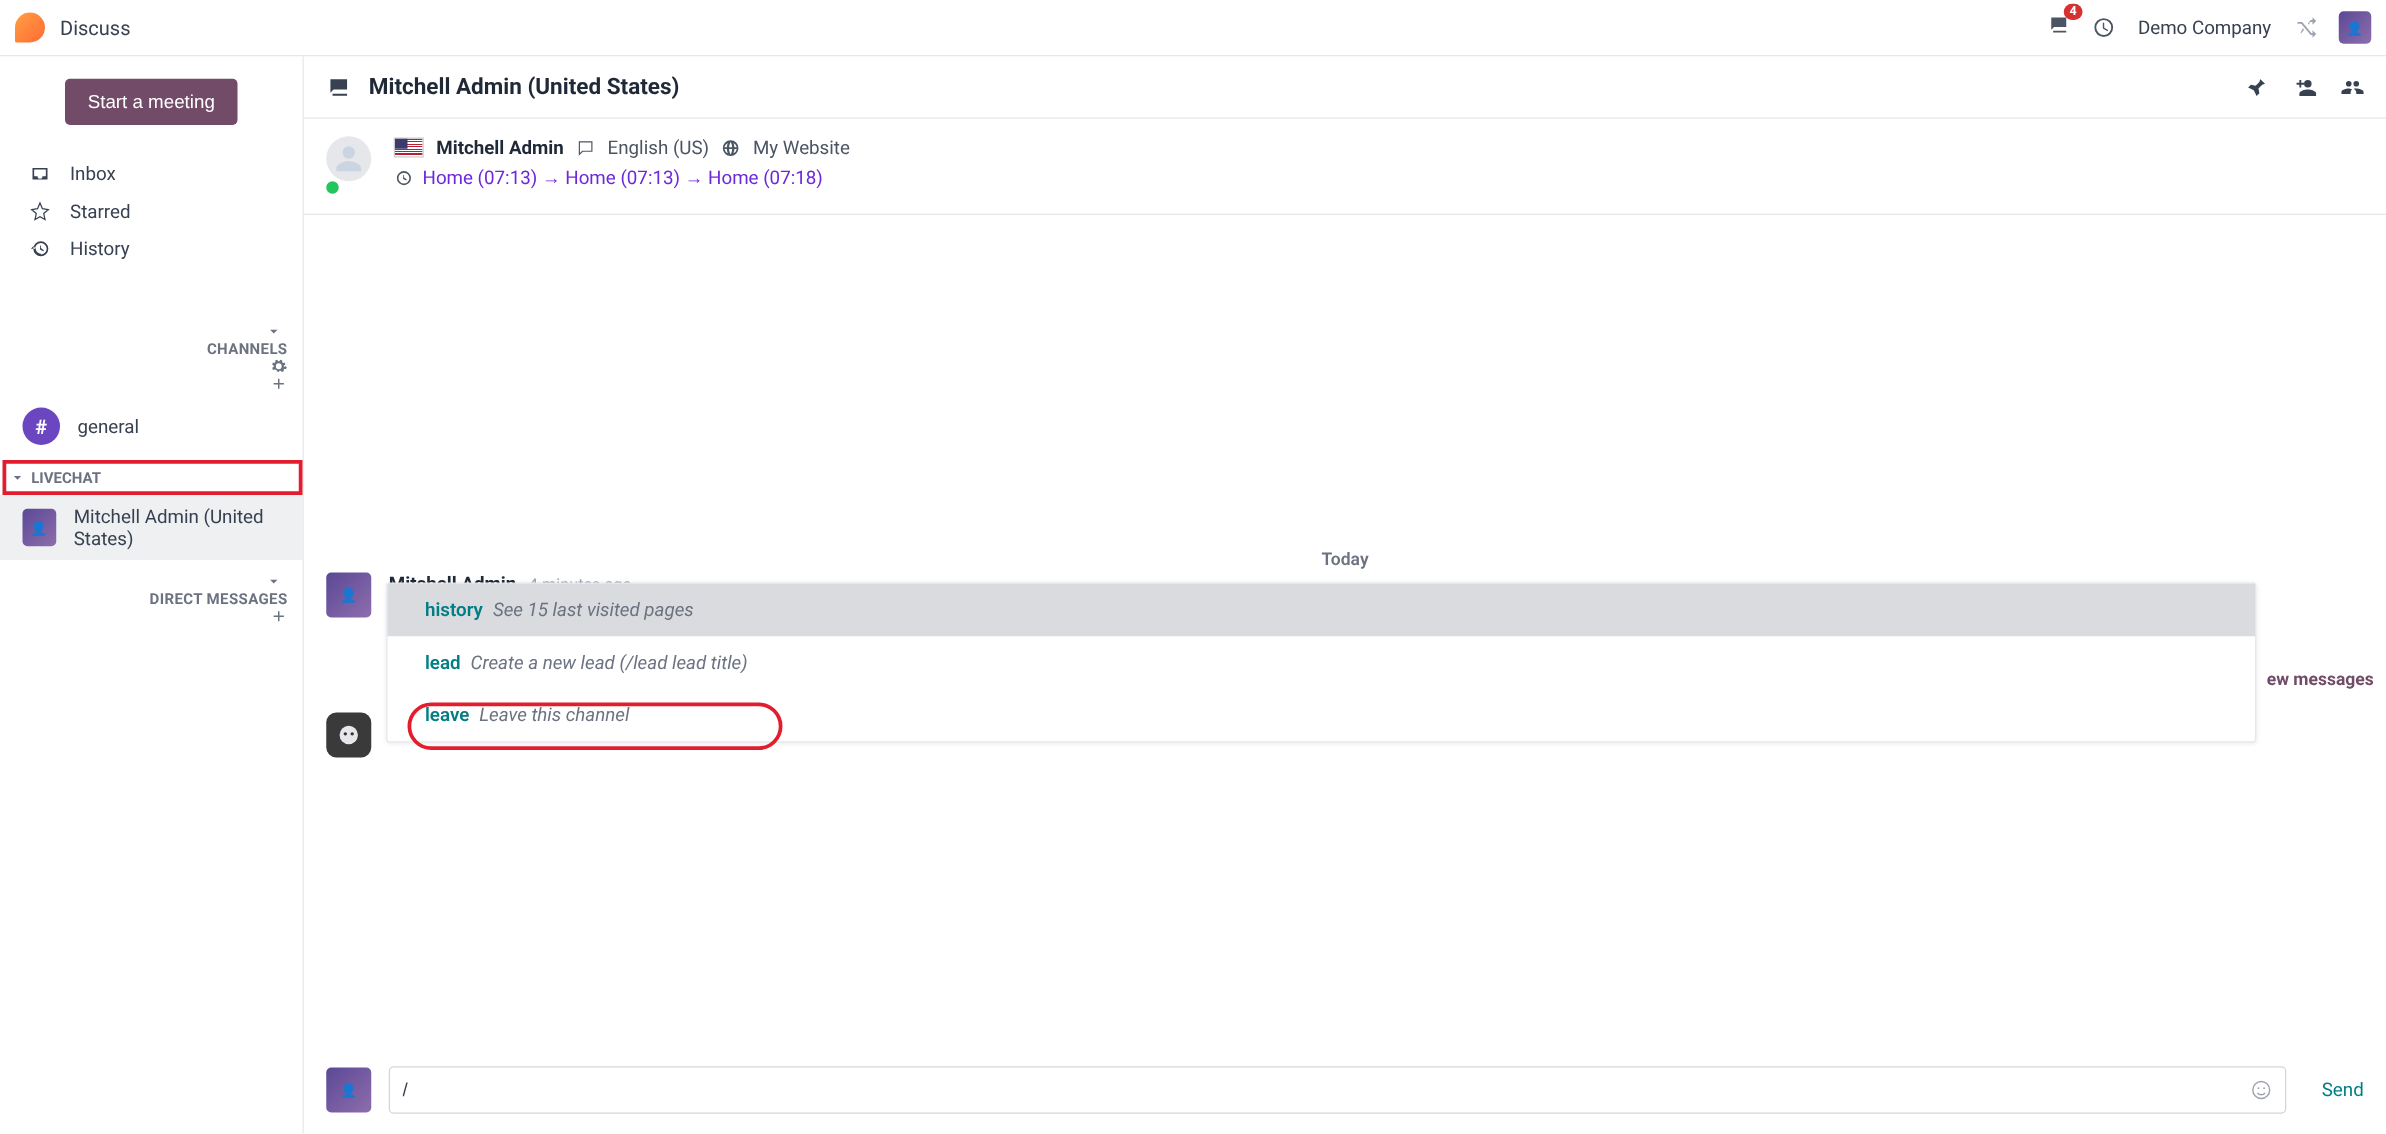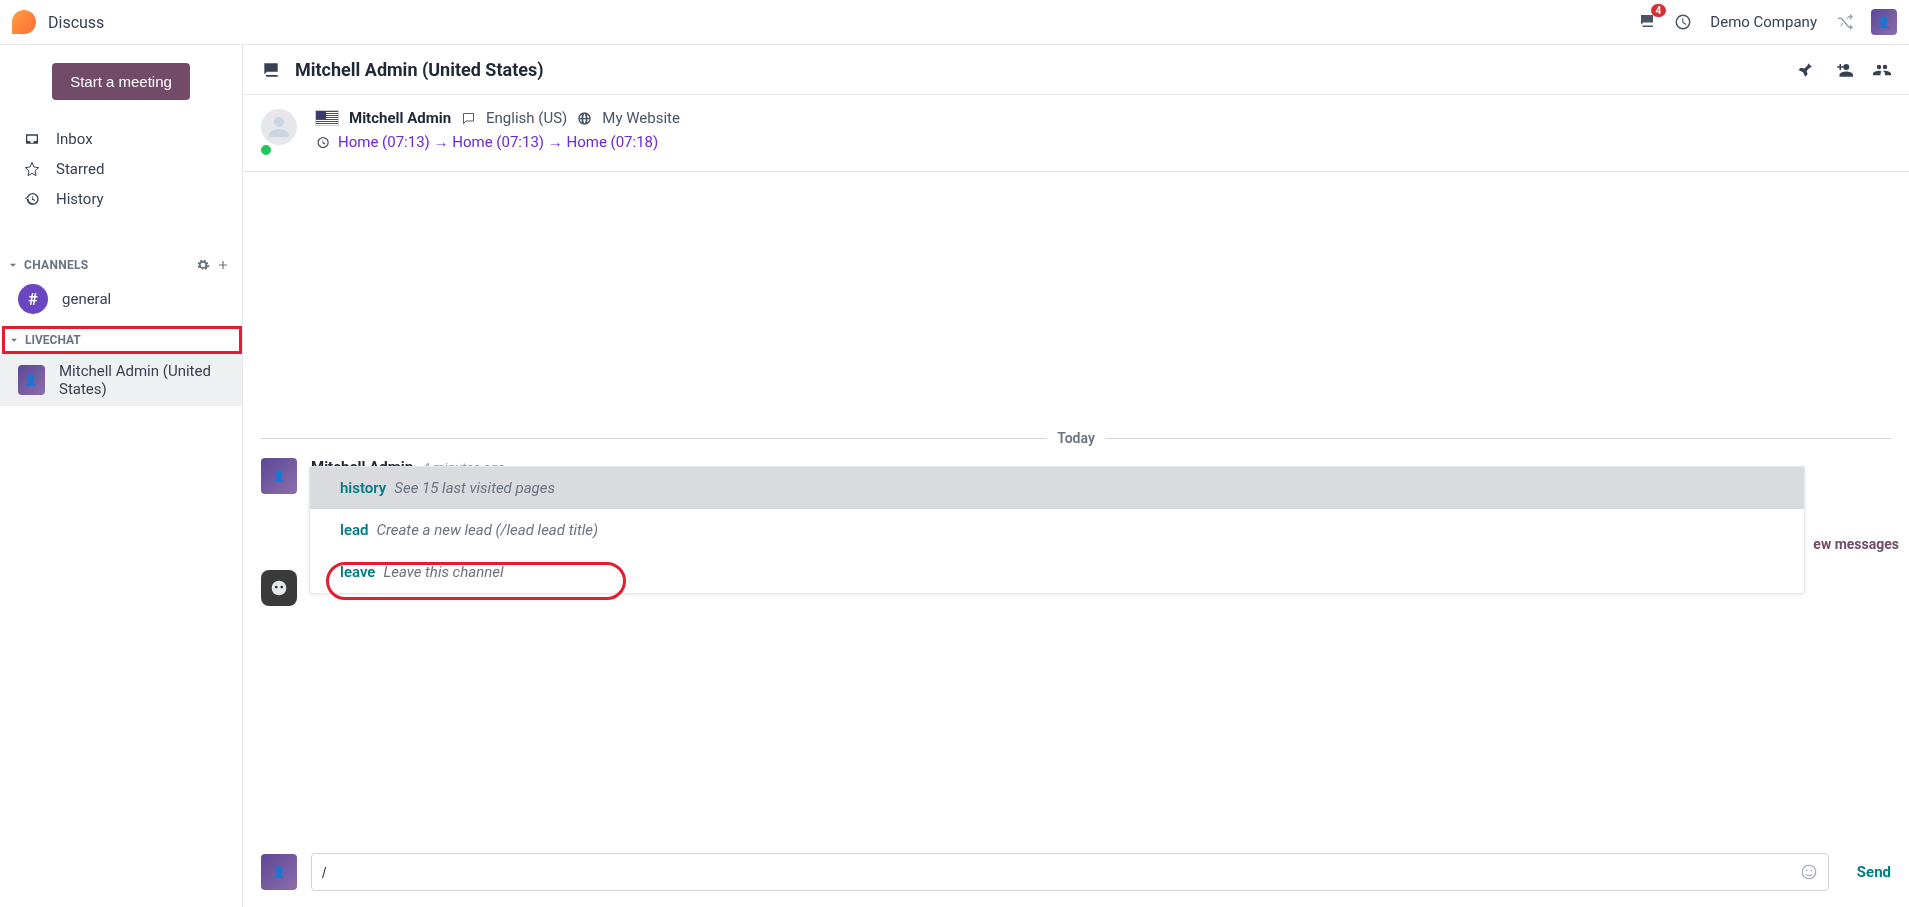--- a/index.html
+++ b/index.html
@@ -16,21 +16,21 @@
 .avatar { width: 26px; height: 26px; border-radius: 4px; background: linear-gradient(135deg,#5b4896,#8e6eac); display:flex;align-items:center;justify-content:center; color:#fff; font-size:11px; }
 .shuffle-icon { width:18px; height:18px; fill:#9ca3af; }
 
 .layout { display: flex; height: calc(907px - 45px); }
 
 .sidebar { width: 243px; border-right: 1px solid #e5e7eb; display:flex; flex-direction:column; padding-top:18px; }
 .meeting-btn { align-self:center; background:#714B67; color:#fff; border:none; border-radius:4px; padding:10px 18px; font-size:15px; font-weight:500; cursor:pointer; margin-bottom:24px; }
 .nav-item { display:flex; align-items:center; gap:16px; padding:6px 0 6px 24px; font-size:15px; color:#374151; cursor:pointer; }
 .nav-item svg { width:16px; height:16px; fill:#374151; }
 
-.section-header { display:flex; align-items:flex-end; padding:10px 12px 6px 6px; color:#6b7280; font-weight:700; font-size:12px; letter-spacing:0.3px; }
+.section-header { display:flex; align-items:flex-end; padding:10px 12px 6px 6px; color:#6b7280; font-weight:700; font-size:12px; letter-spacing:0.3px;flex-direction:column; }
 .section-header .chev { width:14px; height:14px; fill:#6b7280; margin-right:4px; }
 .section-header .sh-title { flex:1; }
 .section-header .gear, .section-header .plus { width:14px; height:14px; fill:#6b7280; margin-left:6px; cursor:pointer; }
 
 .channel-row { display:flex; align-items:center; gap:14px; padding:6px 0 6px 18px; font-size:15px; cursor:pointer; }
 .hash-circle { width:30px; height:30px; border-radius:50%; background:#6b46c1; color:#fff; display:flex; align-items:center; justify-content:center; font-weight:700; font-size:16px; }
 
 .livechat-box { border:3px solid #e11d2e; display:inline-flex; align-items:center; padding:4px 8px 4px 2px; margin-left:2px; }
 .livechat-box .chev { width:14px; height:14px; fill:#6b7280; margin-right:4px; }
 .livechat-box span { color:#6b7280; font-weight:700; font-size:12px; }
@@ -53,21 +53,21 @@
 .info-lines { display:flex; flex-direction:column; gap:6px; }
 .info-row1 { display:flex; align-items:center; gap:10px; font-size:15px; color:#4b5563; }
 .info-row1 b { color:#1f2937; }
 .info-row1 svg { width:15px;height:15px;fill:#4b5563; }
 .flag { display:inline-block;width:24px;height:16px;background:linear-gradient(to bottom,#b22234 0 7%,#fff 7% 14%,#b22234 14% 21%,#fff 21% 28%,#b22234 28% 35%,#fff 35% 42%,#b22234 42% 49%,#fff 49% 56%,#b22234 56% 63%,#fff 63% 70%,#b22234 70% 77%,#fff 77% 84%,#b22234 84% 91%,#fff 91% 100%);position:relative;border:1px solid #ccc;}
 .flag::before{content:"";position:absolute;left:0;top:0;width:10px;height:8px;background:#3c3b6e;}
 .info-row2 { display:flex; align-items:center; gap:8px; font-size:15px; color:#6d28d9; }
 .info-row2 svg{width:15px;height:15px;fill:#4b5563;}
 
 .chat-body { flex:1; position:relative; padding:0 18px; overflow:hidden; }
-.today-sep { position:absolute; left:18px; right:18px; top:258px; display:flex; align-items:center; gap:10px; }
+.today-sep { position:absolute; left:18px; right:18px; top:258px; display:flex; align-items:center; gap:10px;flex-direction:column; }
 .today-sep .line{flex:1;height:1px;background:#d1d5db;}
 .today-sep span{color:#6b7280;font-weight:600;font-size:14px;}
 
 .msg { position:absolute; left:18px; display:flex; gap:14px; }
 #msg1 { top:286px; }
 #msg2 { top:398px; }
 .msg-av { width:36px;height:36px;border-radius:4px;background:linear-gradient(135deg,#5b4896,#8e6eac);display:flex;align-items:center;justify-content:center;color:#fff;font-size:11px; }
 .bot-av { width:36px;height:36px;border-radius:8px;background:#3a3a3a;display:flex;align-items:center;justify-content:center; }
 .bot-av svg{width:22px;height:22px;fill:#e5e7eb;}
 .msg-head { display:flex;gap:10px;align-items:baseline; }
@@ -81,21 +81,21 @@
 .cmd-row.sel { background:#d9dbde; }
 .cmd-row .cmd { color:#017e84; font-weight:600; font-size:15px; }
 .cmd-row .desc { color:#6b7280; font-style:italic; font-size:15px; }
 .lead-circle { position:absolute; left:16px; top:95px; width:300px; height:38px; border:3px solid #e11d2e; border-radius:22px; pointer-events:none; }
 
 .composer-row { position:absolute; left:18px; right:18px; bottom:16px; display:flex; gap:14px; align-items:center; }
 .comp-av { width:36px;height:36px;border-radius:4px;background:linear-gradient(135deg,#5b4896,#8e6eac);display:flex;align-items:center;justify-content:center;color:#fff;font-size:11px; }
 .composer { flex:1; display:flex; align-items:center; border:1px solid #d1d5db; border-radius:4px; padding:6px 10px; height:38px; }
 .composer input { flex:1; border:none; outline:none; font-size:15px; color:#374151; }
 .composer svg { width:18px;height:18px;fill:#9ca3af;cursor:pointer; }
-.send { color:#017e84; font-weight:700; font-size:15px; cursor:pointer; margin-left:14px; }
+.send { color:#017e84; font-weight:400; font-size:15px; cursor:pointer; margin-left:14px; }
 </style>
 </head>
 <body>
 
 <div class="topbar">
   <div class="logo"></div>
   <div class="app-title">Discuss</div>
   <div class="spacer"></div>
   <div class="top-right">
     <div class="badge-wrap">
@@ -163,20 +163,29 @@
       <svg class="chev" viewBox="0 0 24 24">
           <path d="M7 10l5 5 5-5z"></path>
         </svg>
       <span>LIVECHAT</span>
     </div>
     <div class="lc-item">
       <div class="small-av">👤</div>
       <span>Mitchell Admin (United States)</span>
     </div>
 
+    <div class="section-header">
+      <svg class="chev" viewBox="0 0 24 24">
+          <path d="M7 10l5 5 5-5z"></path>
+        </svg>
+      <span class="sh-title">DIRECT MESSAGES</span>
+      <svg class="plus" viewBox="0 0 24 24">
+          <path d="M11 5h2v6h6v2h-6v6h-2v-6H5v-2h6V5z"></path>
+        </svg>
+    </div>
   </div>
 
   <div class="main">
     <div class="chat-header">
       <svg class="hicon" viewBox="0 0 24 24">
           <path d="M4 4h16v10H7l-3 3V4zm2 14h14v2H6v-2z"></path>
         </svg>
       <h2>Mitchell Admin (United States)</h2>
       <div class="r">
         <svg viewBox="0 0 24 24">

